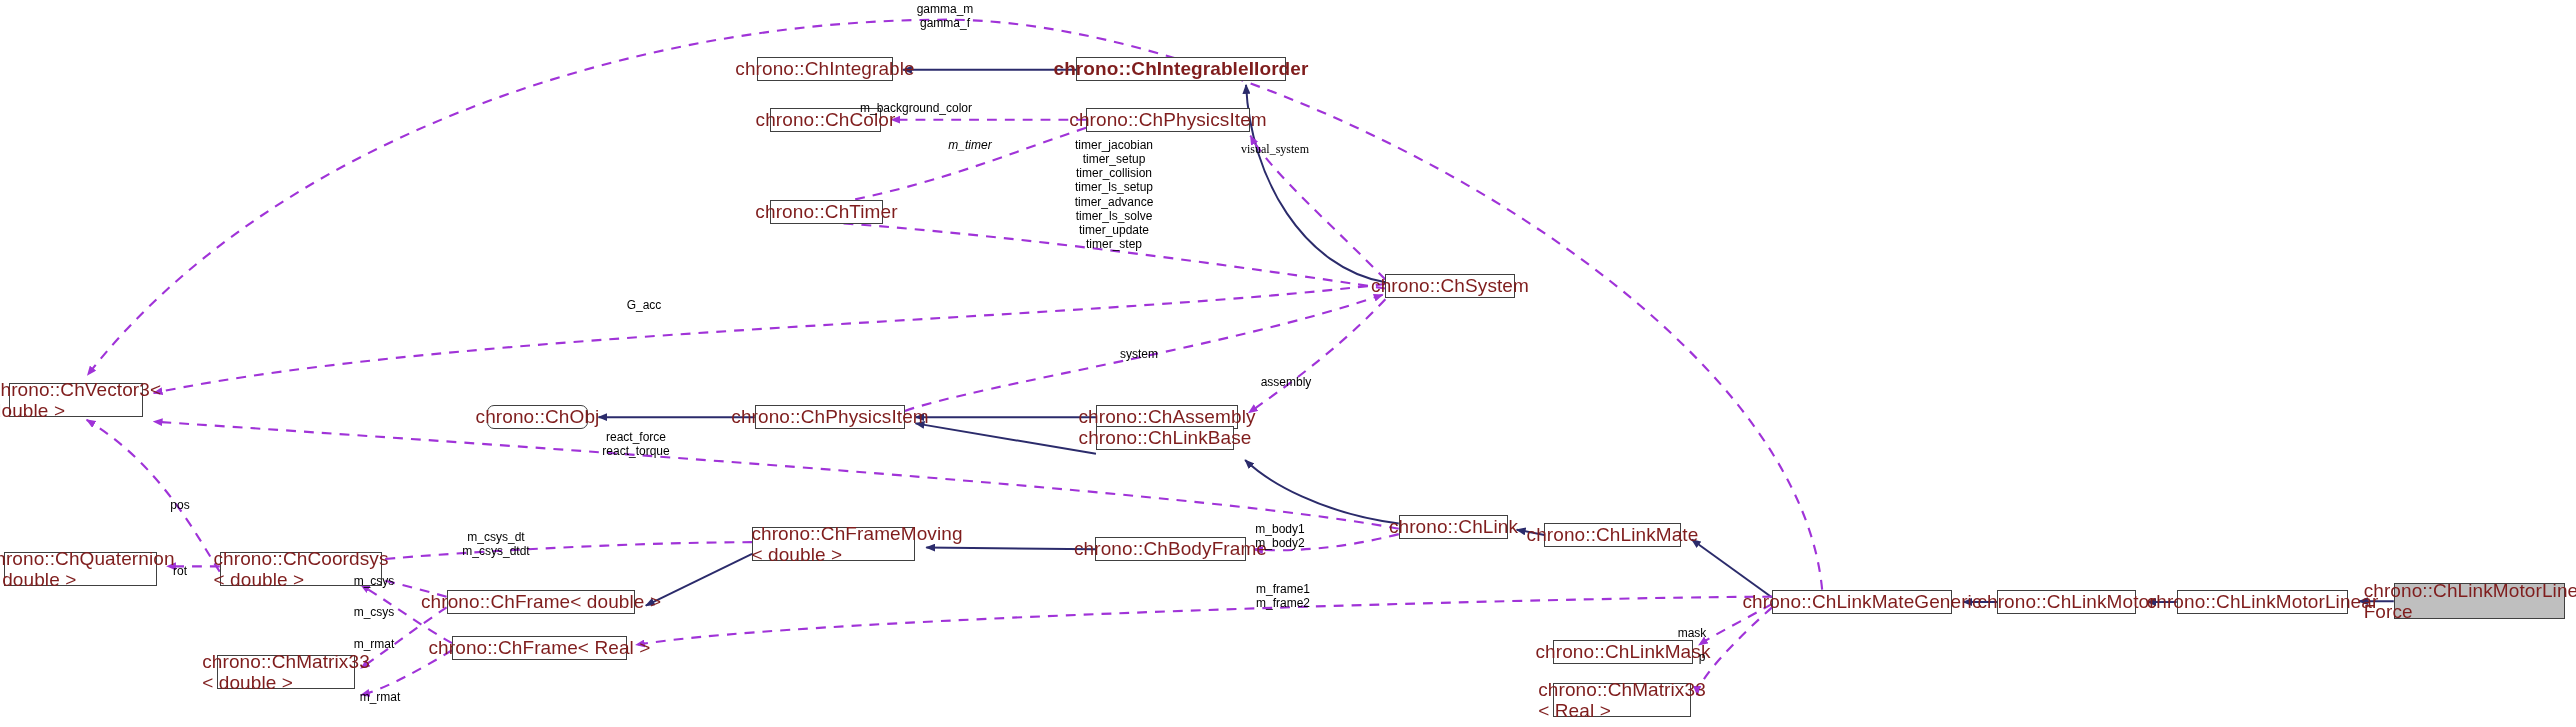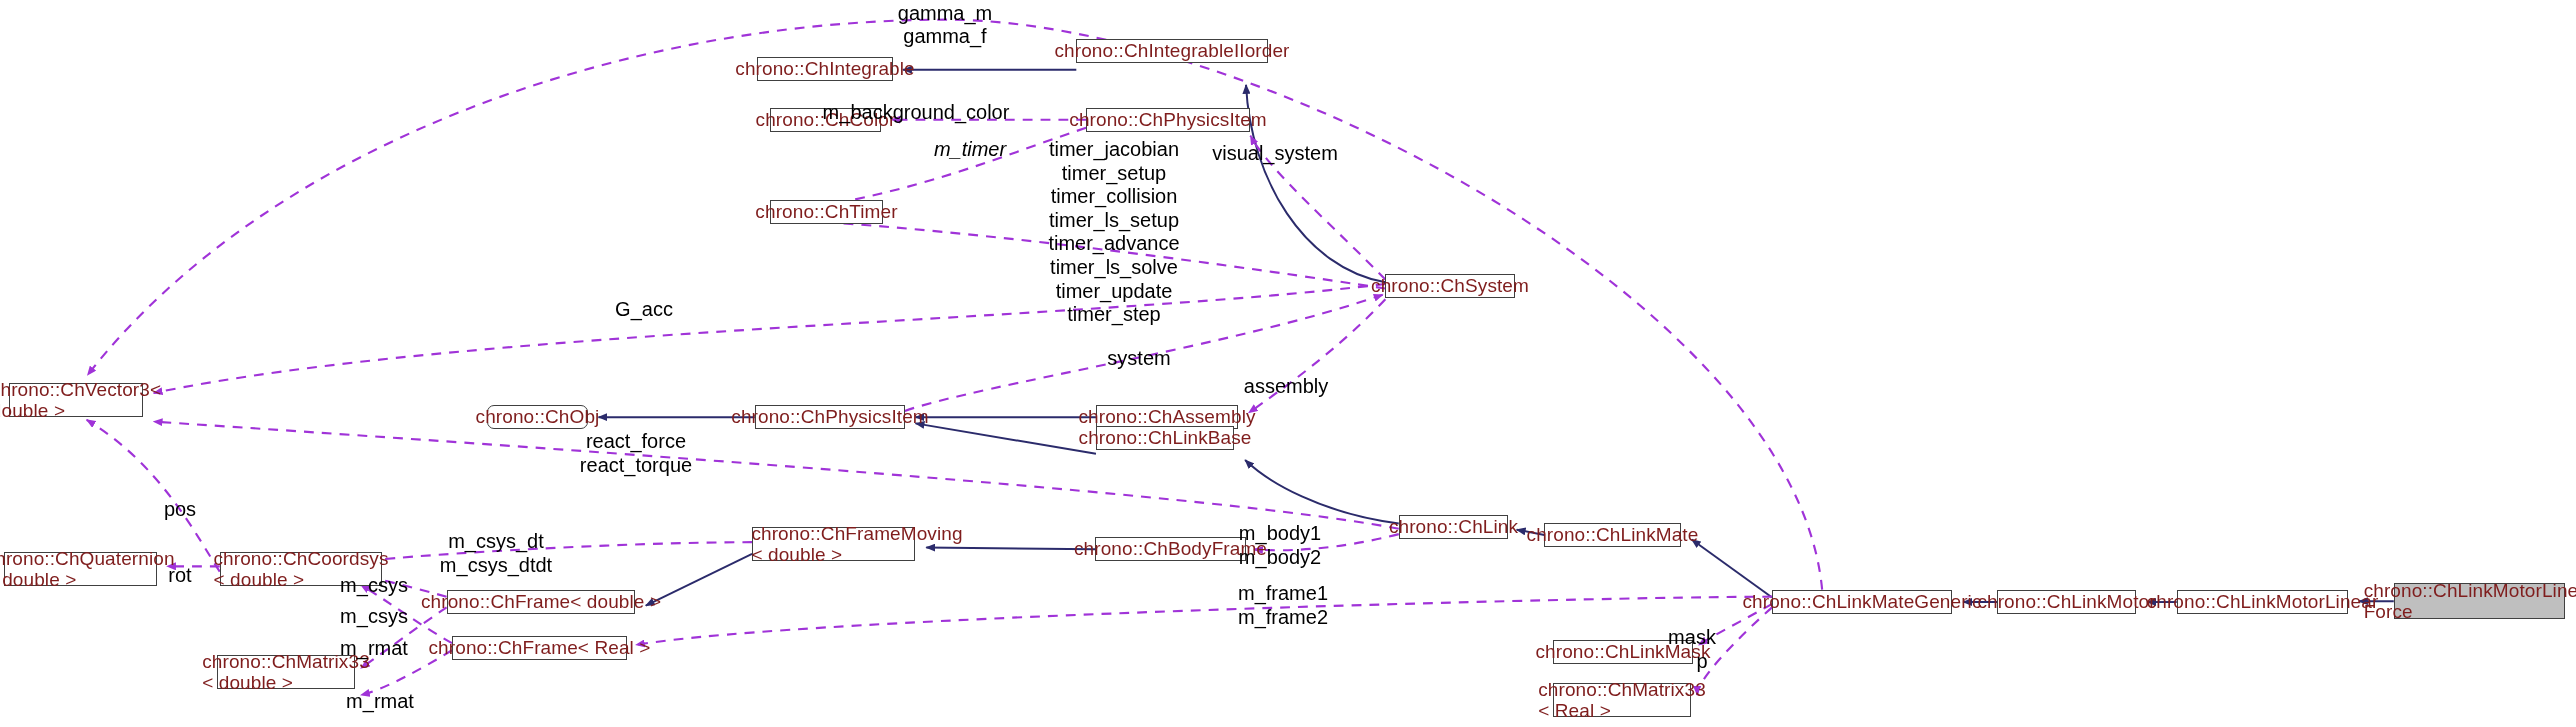--- a/index.html
+++ b/index.html
@@ -34,21 +34,21 @@
     align-items: center;
     justify-content: center;
     white-space: pre;
     letter-spacing: 0.1px;
   }
   .node.highlight {
     background: #bfbfbf;
   }
   .edge-label {
     position: absolute;
-    font-size: 20px;
+    font-size: 12px;
     color: #000000;
     line-height: 1.18;
     white-space: pre;
     text-align: center;
     background: transparent;
   }
 </style>
 </head>
 <body>
 
@@ -98,21 +98,21 @@
       <path d="M500,680 C470,700 430,730 404,748"></path>
       <path d="M506,728 C470,750 430,772 404,778"></path>
       <path d="M1566,598 C1500,615 1440,618 1404,615"></path>
       <path d="M1984,668 C1800,668 900,690 712,722"></path>
       <path d="M1984,676 C1960,690 1920,710 1902,722"></path>
       <path d="M1984,680 C1950,710 1900,760 1900,778"></path>
     </g>
   </svg>
 
   <div class="node" style="left: 757px; top: 57px; width: 136px; height: 24px;">chrono::ChIntegrable</div>
-  <div class="node" style="left: 1076px; top: 39px; width: 192px; height: 24px;">chrono::ChIntegrableIIorder</div>
+  <div class="node" style="left: 1076px; top: 57px; width: 210px; height: 24px; font-weight: bold;">chrono::ChIntegrableIIorder</div>
   <div class="node" style="left: 770px; top: 108px; width: 111px; height: 24px;">chrono::ChColor</div>
   <div class="node" style="left: 1086px; top: 108px; width: 164px; height: 24px;">chrono::ChPhysicsItem</div>
   <div class="node" style="left: 770px; top: 200px; width: 113px; height: 24px;">chrono::ChTimer</div>
   <div class="node" style="left: 1385px; top: 274px; width: 130px; height: 24px;">chrono::ChSystem</div>
   <div class="node" style="left: 9px; top: 383px; width: 134px; height: 34px;">chrono::ChVector3&lt;
 double &gt;</div>
   <div class="node" style="left: 487px; top: 405px; width: 101px; height: 24px; border-radius: 7px;">chrono::ChObj</div>
   <div class="node" style="left: 755px; top: 405px; width: 150px; height: 24px;">chrono::ChPhysicsItem</div>
   <div class="node" style="left: 1096px; top: 405px; width: 142px; height: 24px;">chrono::ChAssembly</div>
   <div class="node" style="left: 1096px; top: 426px; width: 138px; height: 24px;">chrono::ChLinkBase</div>
@@ -143,21 +143,21 @@
   <div class="edge-label" style="left: 916px; top: 101px; transform: translateX(-50%);">m_background_color</div>
   <div class="edge-label" style="left: 970px; top: 138px; transform: translateX(-50%); font-style: italic;">m_timer</div>
   <div class="edge-label" style="left: 1114px; top: 138px; transform: translateX(-50%);">timer_jacobian
 timer_setup
 timer_collision
 timer_ls_setup
 timer_advance
 timer_ls_solve
 timer_update
 timer_step</div>
-  <div class="edge-label" style="left: 1275px; top: 142px; transform: translateX(-50%);">visual_system</div>
+  <div class="edge-label" style="left: 1275px; top: 142px; transform: translateX(-50%); font-family: Liberation Serif, serif;">visual_system</div>
   <div class="edge-label" style="left: 644px; top: 298px; transform: translateX(-50%);">G_acc</div>
   <div class="edge-label" style="left: 1139px; top: 347px; transform: translateX(-50%);">system</div>
   <div class="edge-label" style="left: 1286px; top: 375px; transform: translateX(-50%);">assembly</div>
   <div class="edge-label" style="left: 636px; top: 430px; transform: translateX(-50%);">react_force
 react_torque</div>
   <div class="edge-label" style="left: 180px; top: 498px; transform: translateX(-50%);">pos</div>
   <div class="edge-label" style="left: 496px; top: 530px; transform: translateX(-50%);">m_csys_dt
 m_csys_dtdt</div>
   <div class="edge-label" style="left: 180px; top: 564px; transform: translateX(-50%);">rot</div>
   <div class="edge-label" style="left: 1280px; top: 522px; transform: translateX(-50%);">m_body1

